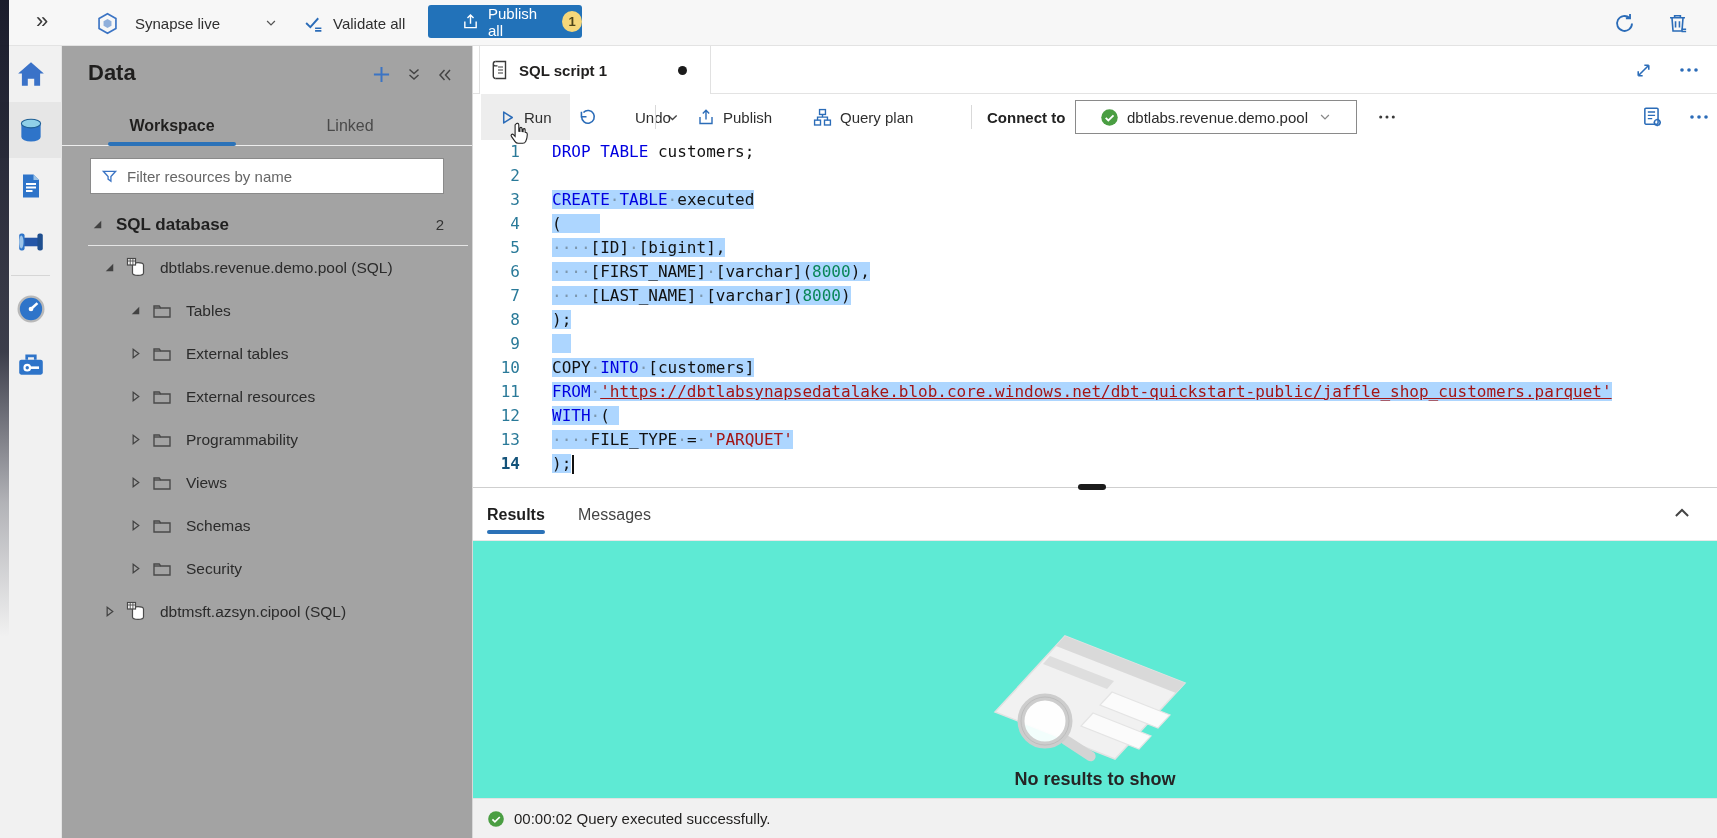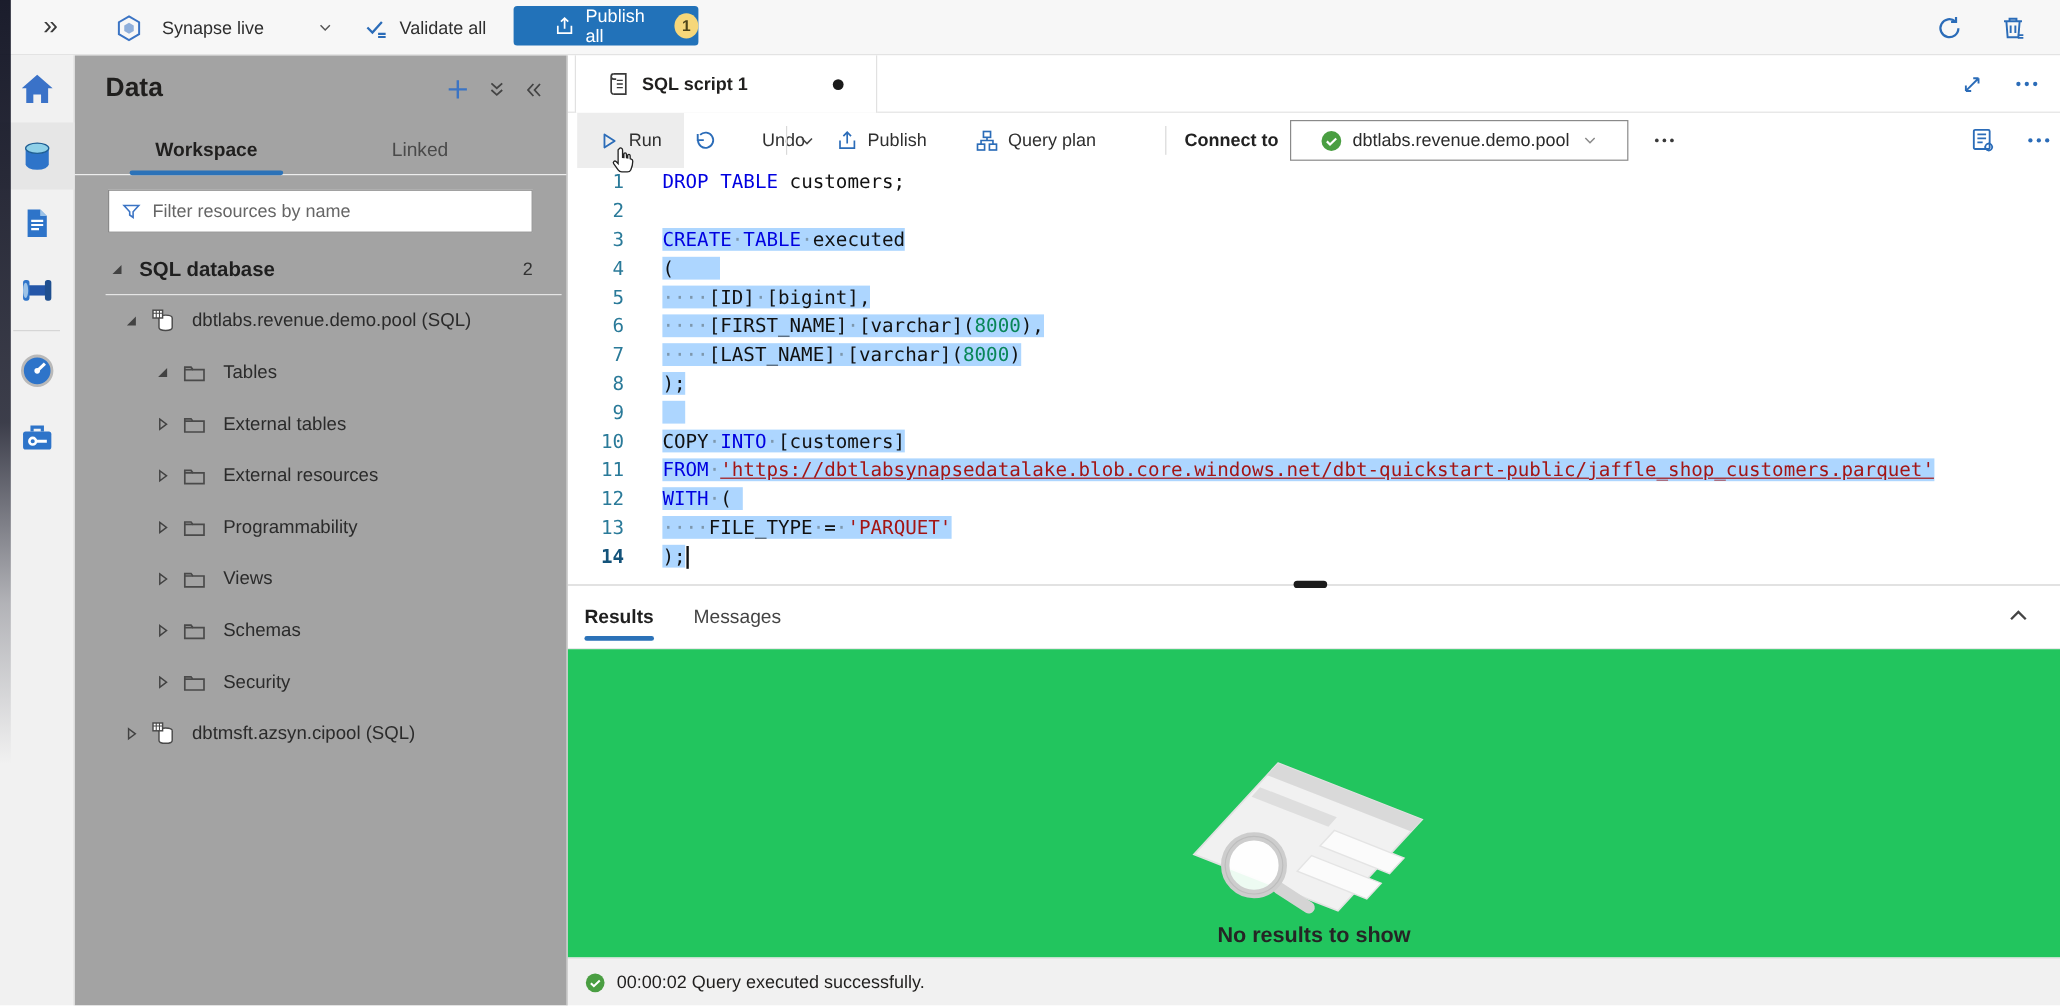--- a/index.html
+++ b/index.html
@@ -48,21 +48,21 @@
   .tree-row.divided::after { content:''; position:absolute; left:26px; right:4px; bottom:0; border-bottom:1px solid #e5e5e5; }
   .t-arrow { width:24px; display:flex; align-items:center; }
   .t-icon { width:32px; display:flex; align-items:center; }
   .t-label { margin-left:2px; white-space:nowrap; }
   .t-count { margin-left:auto; margin-right:28px; font-size:15px; font-weight:normal; color:#333; }
 
   
   .editor { position:absolute; left:473px; top:46px; width:1244px; height:792px; background:#fff; }
   .tabbar { position:absolute; left:0; top:0; width:100%; height:48px; }
   .tabbar .tabline { position:absolute; left:0; right:0; bottom:0; border-bottom:1px solid #e3e3e3; }
-  .doc-tab { position:absolute; left:6px; top:0; width:252px; height:48px; background:#fff; border-left:1px solid #e1e1e1; border-right:1px solid #e1e1e1; display:flex; align-items:center; padding-left:26px; gap:9px; z-index:1; }
+  .doc-tab { position:absolute; left:6px; top:0; width:232px; height:48px; background:#fff; border-left:1px solid #e1e1e1; border-right:1px solid #e1e1e1; display:flex; align-items:center; padding-left:10px; gap:9px; z-index:1; }
   .doc-tab .title { font-size:15px; font-weight:bold; color:#201f1e; }
   .doc-tab .dirty { width:9px; height:9px; border-radius:50%; background:#1b1b1b; margin-left:62px; }
   .tab-right-icons { position:absolute; right:18px; top:0; height:48px; display:flex; align-items:center; gap:26px; }
 
   .toolbar { position:absolute; left:0; top:48px; width:100%; height:46px; }
   .tbn { position:absolute; top:0; height:46px; display:flex; align-items:center; gap:8px; font-size:15px; color:#2f2f2f; }
   .run { left:8px; padding:0 18px; background:#ededed; }
   .undo { left:104px;gap:39px; }
   .sep { position:absolute; top:11px; width:1px; height:24px; background:#d9d9d9; }
   .sep1 { left:182px; } .sep2 { left:498px; }
@@ -95,21 +95,21 @@
   .drag-dash { position:absolute; left:605px; top:438px; width:28px; height:6px; background:#1b1b1b; border-radius:3px; z-index:2; }
 
   
   .rtabs { position:absolute; left:0; top:442px; width:100%; height:53px; border-bottom:1px solid #e8e8e8; }
   .rtab { position:absolute; top:0; height:53px; display:flex; align-items:center; font-size:16px; color:#444; }
   .rtab.active { color:#1f1f1f; font-weight:bold; }
   .rtab.active::after { content:''; position:absolute; left:0; right:0; bottom:7px; height:4px; background:var(--accent,#2b72b8); border-radius:2px; }
   .rtab.r0 { left:14px; }
   .rtab.r1 { left:105px; }
   .rcollapse { position:absolute; right:24px; top:14px; }
-  .rbody { position:absolute; left:0; top:495px; width:100%; height:257px; background:#22c55e; }
+  .rbody { position:absolute; left:0; top:495px; width:100%; height:257px; background:#5eead4; }
   .illu { position:absolute; left:517px; top:85px; }
   .no-res-title { position:absolute; left:0; top:228px; width:100%; text-align:center; font-size:18px; font-weight:bold; color:#252525; }
   .no-res-sub { position:absolute; left:0; top:268px; width:100%; text-align:center; font-size:15px; color:#3b3b3b; }
 
   .statusbar { position:absolute; left:0; top:752px; width:100%; height:40px; background:#f1f1f1; border-top:1px solid #e2e2e2; display:flex; align-items:center; padding-left:14px; gap:9px; font-size:15px; color:#201f1e; }
 
   .hand-cursor { position:absolute; left:508px; top:122px; z-index:20; pointer-events:none; }
 </style>
 </head>
 <body>

